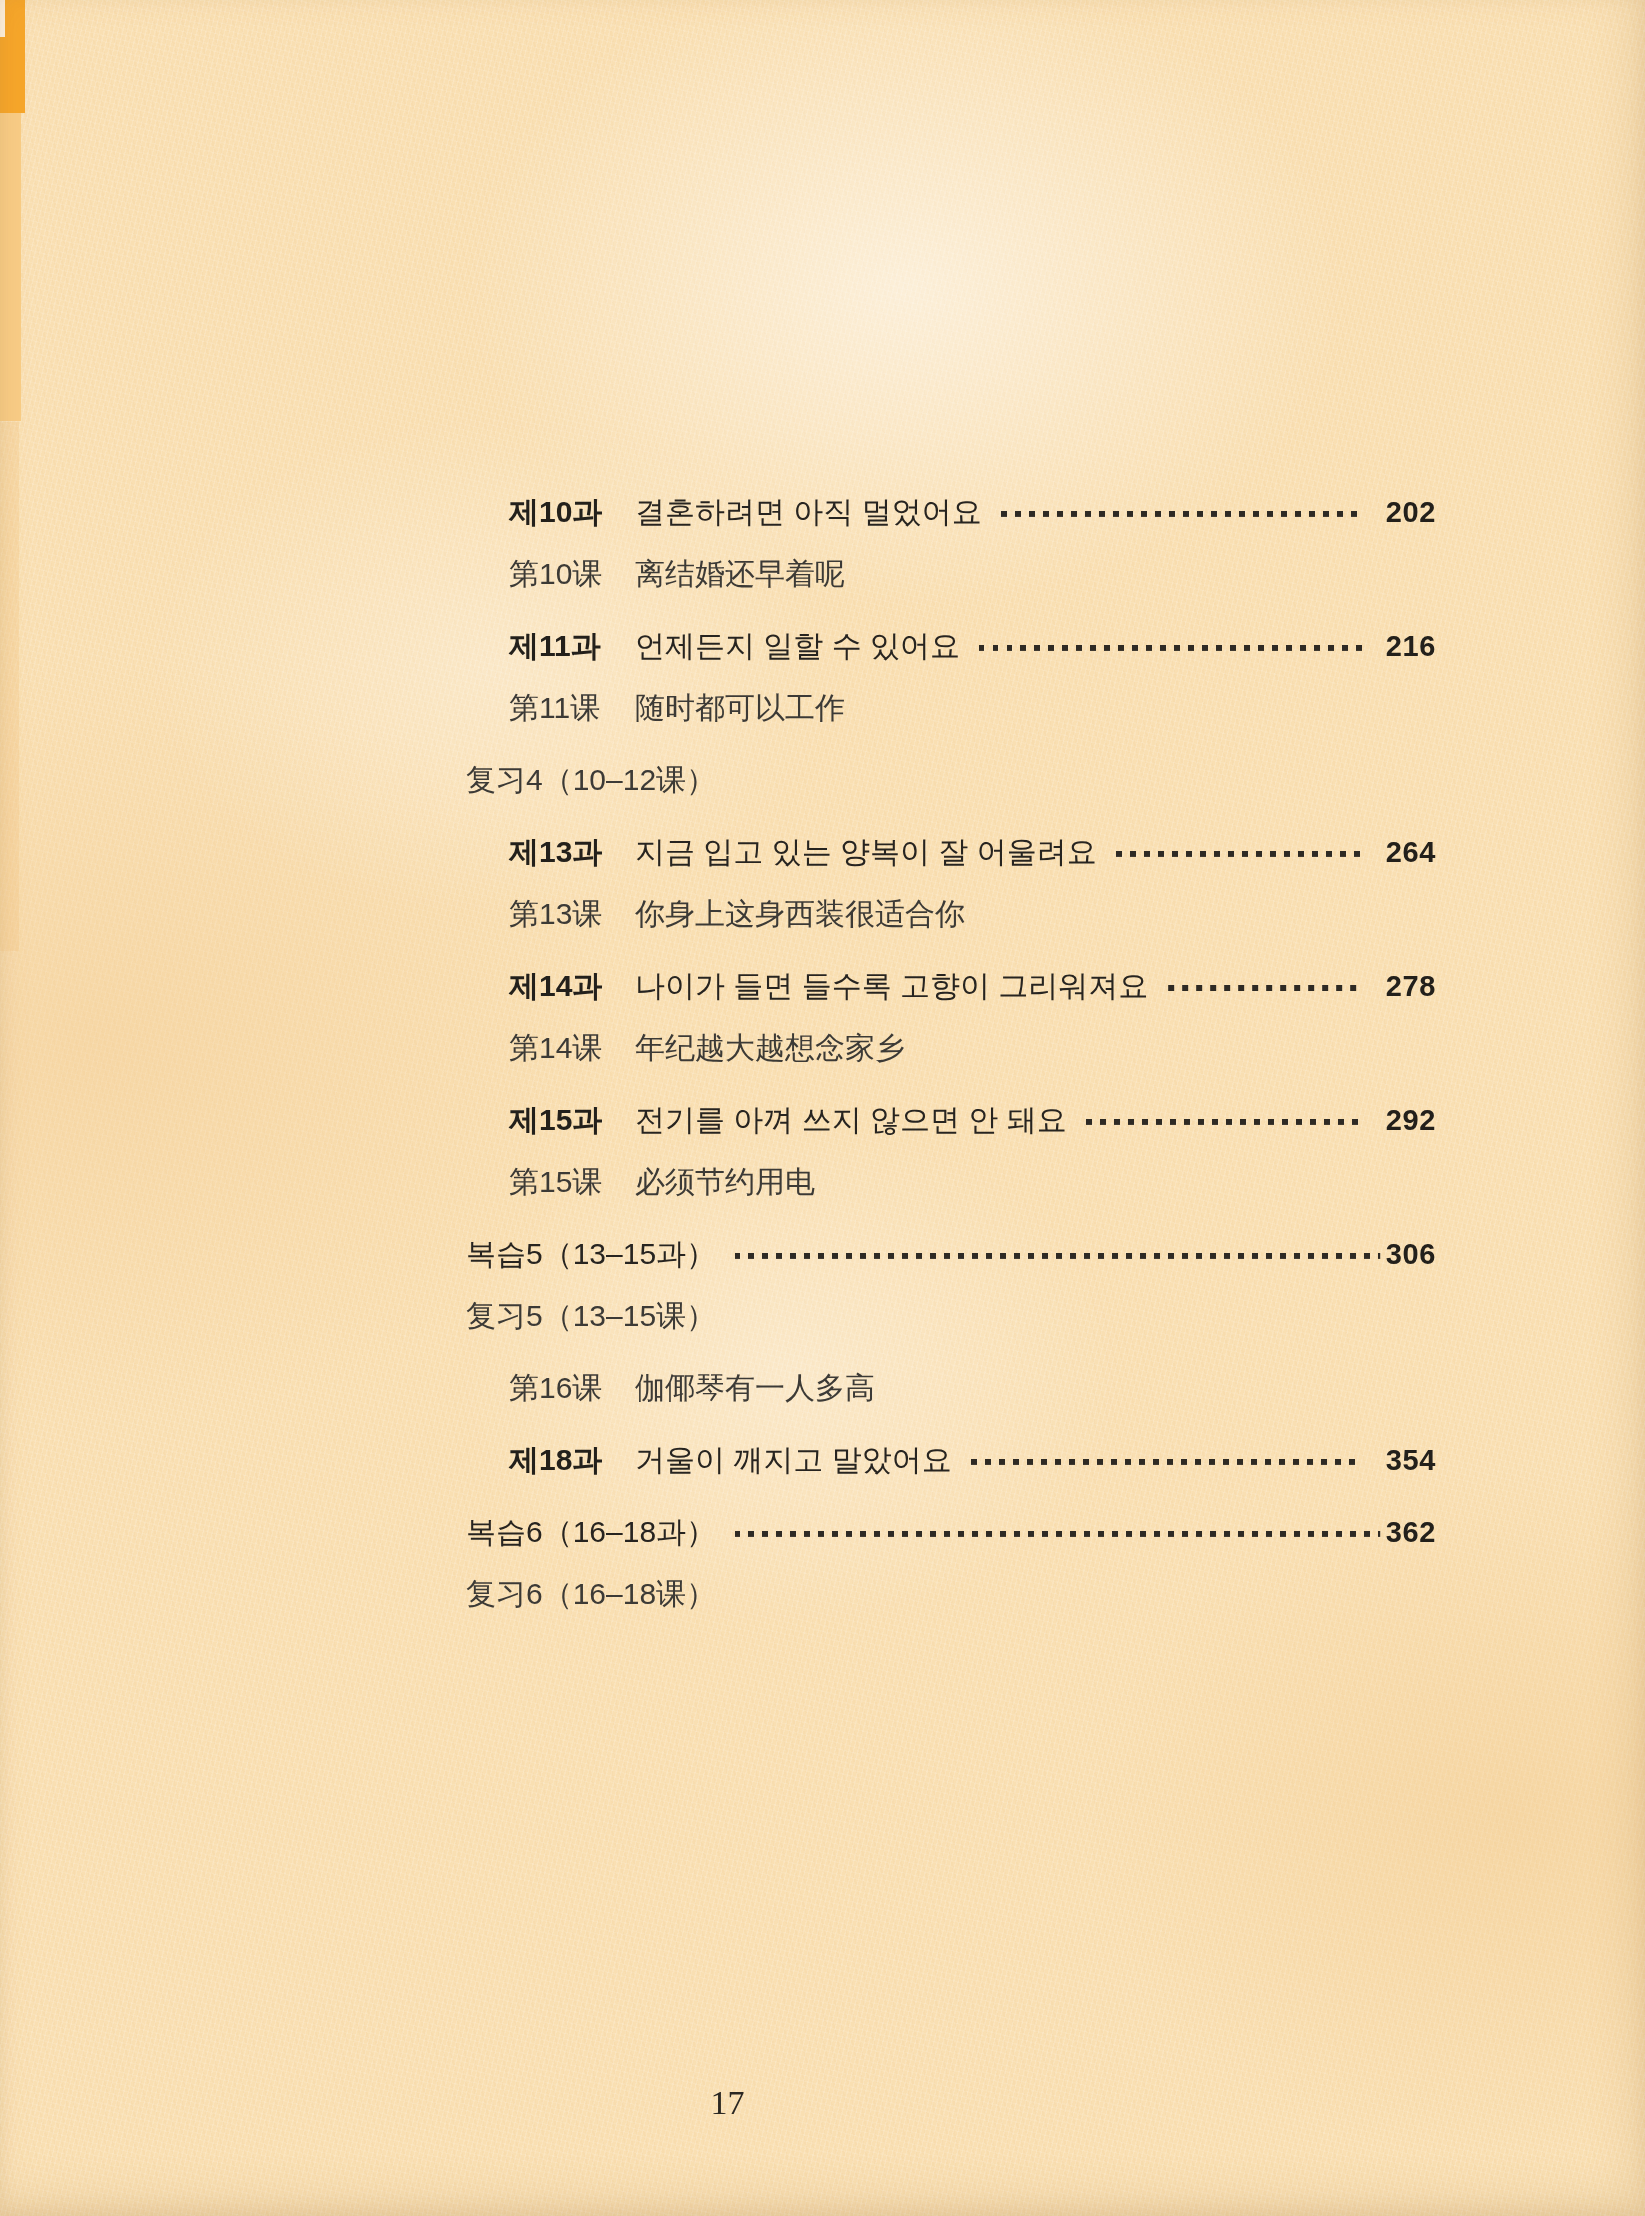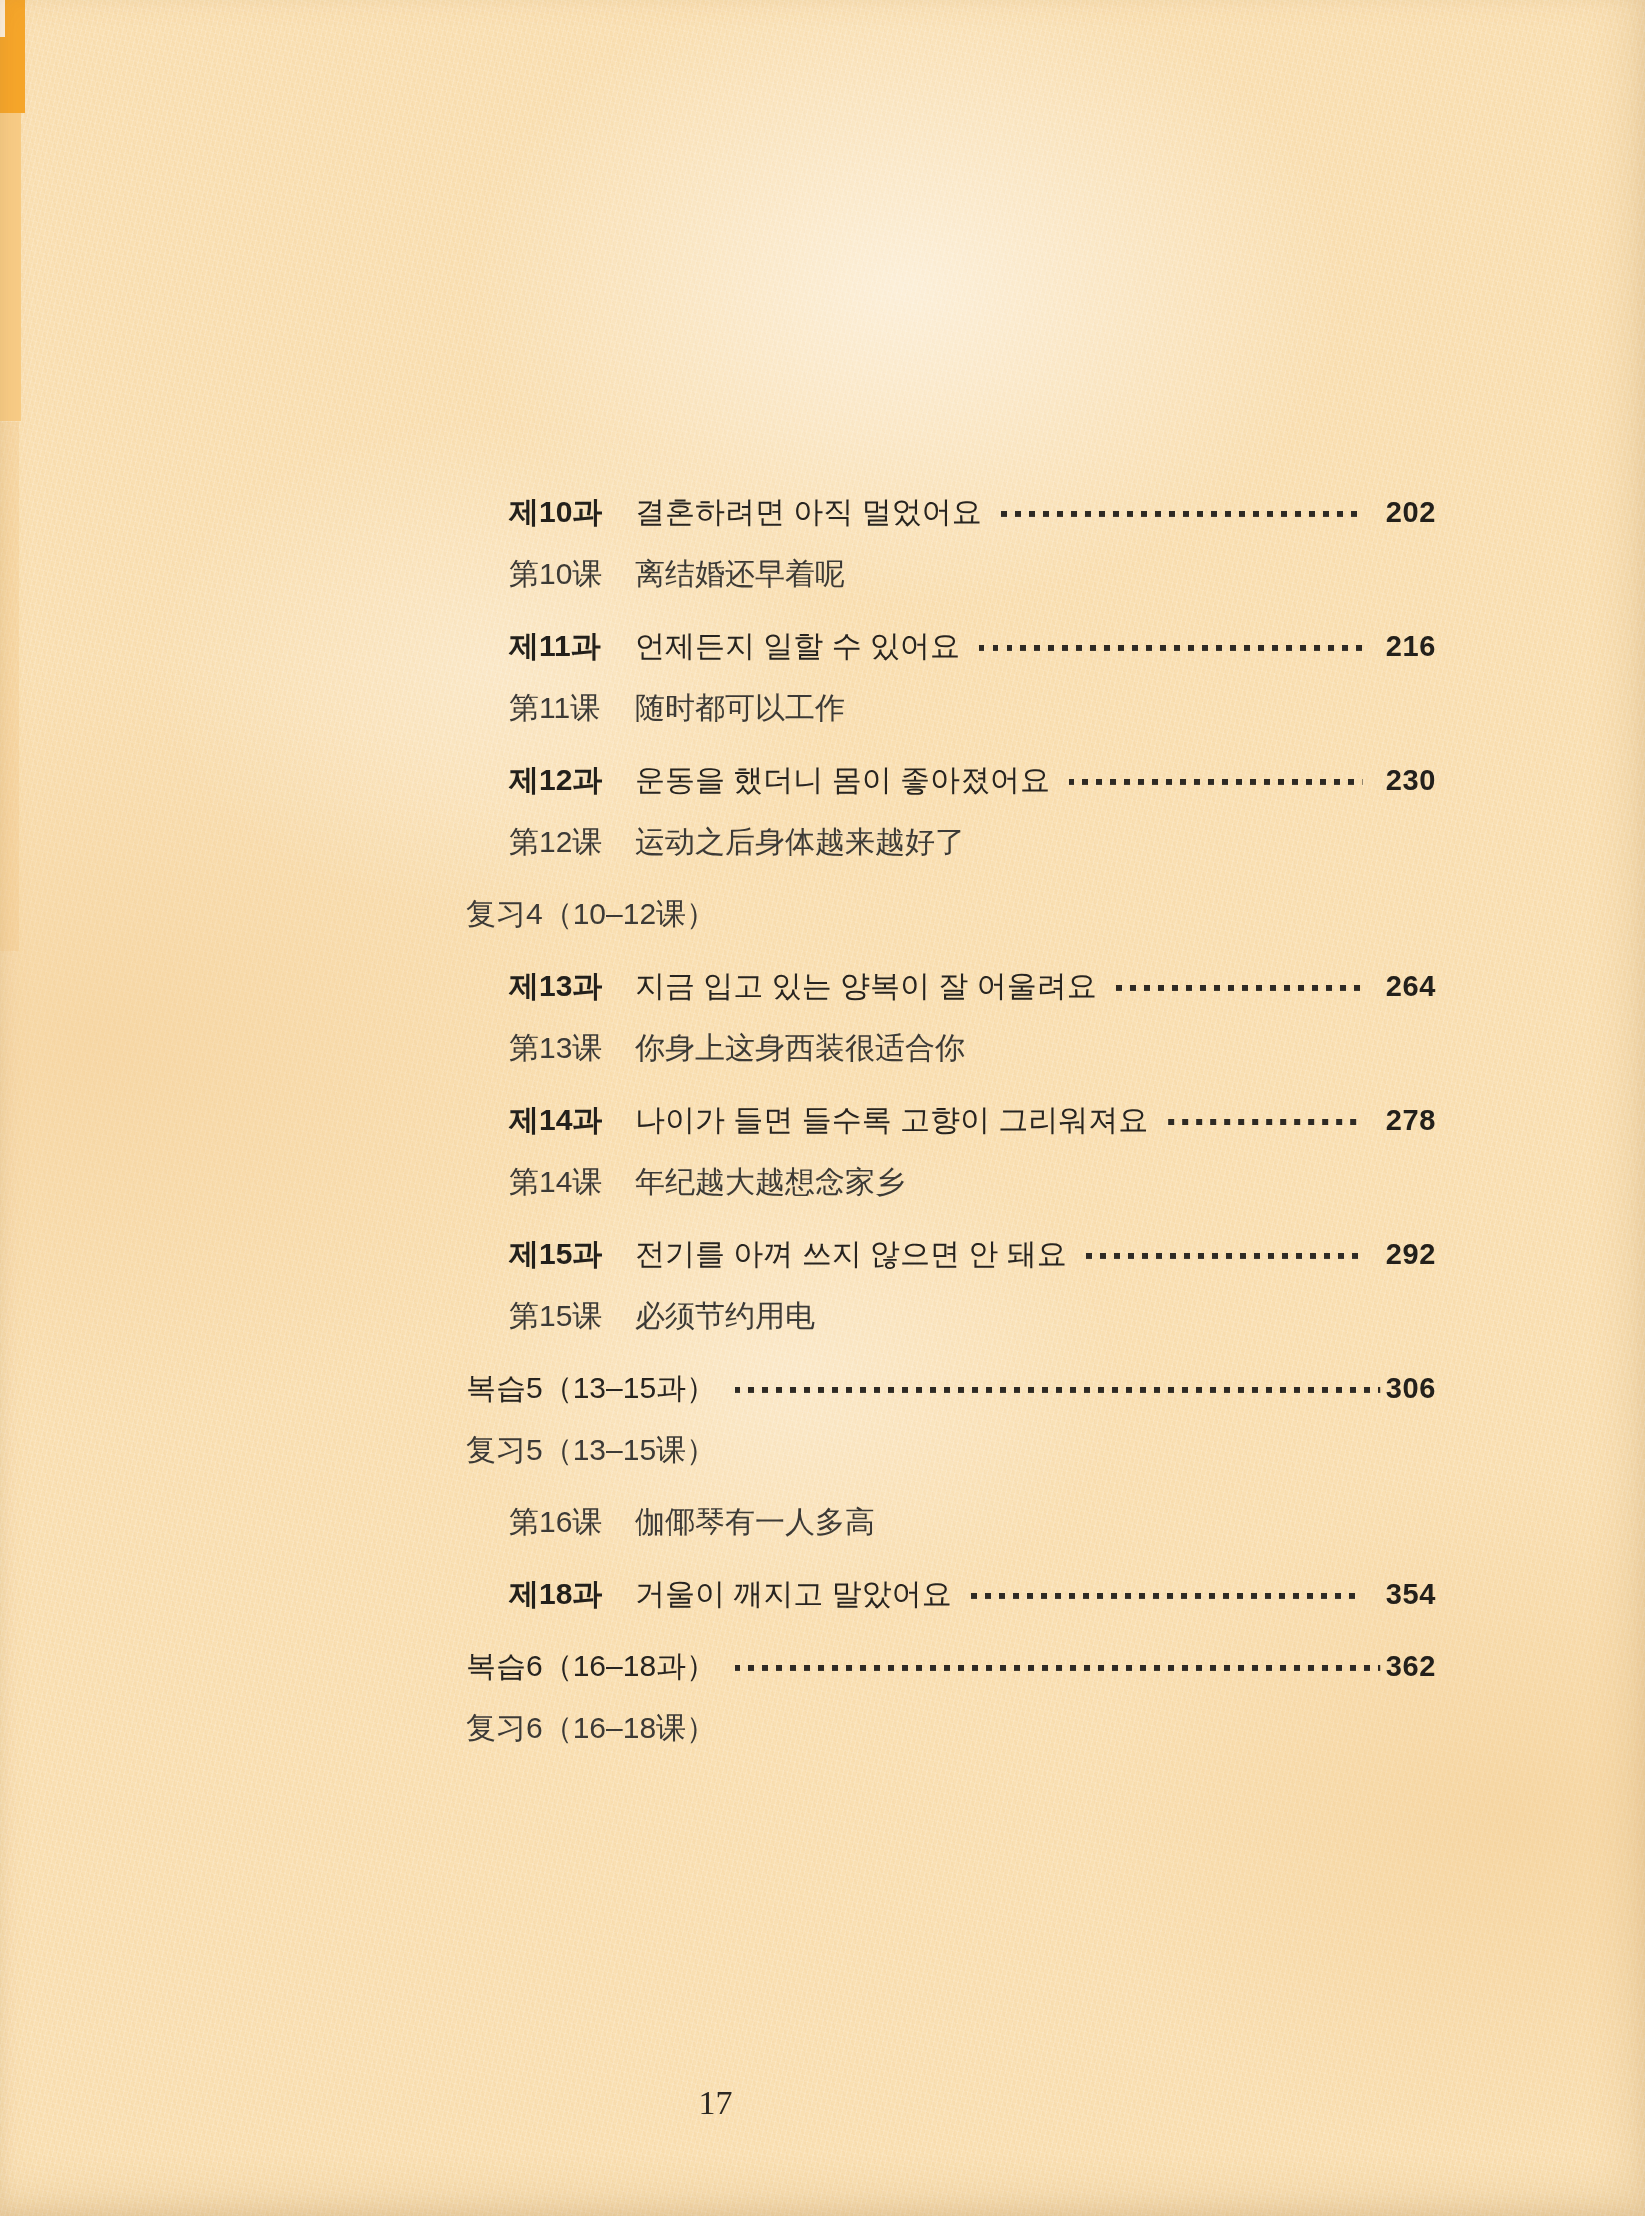--- a/index.html
+++ b/index.html
@@ -44,21 +44,21 @@
   .review .title.ko{font-weight:500;}
   .leader{
     flex:1 1 auto;height:5.8px;align-self:center;margin:3.9px 23px 0 19.3px;
     background-image:repeating-linear-gradient(90deg,#2e2a24 0 5.8px,transparent 5.8px 14px);
     background-repeat:repeat-x;background-position:right center;
   }
   .review .leader{margin-right:5.2px;}
   .pagenum{flex:none;font-weight:700;font-size:29px;color:#23201b;letter-spacing:0.6px;}
 
   .folio{
-    position:absolute;left:4px;top:2084px;width:1423px;text-align:center;
+    position:absolute;left:16px;top:2084px;width:1423px;text-align:center;
     font-family:"Liberation Serif","DejaVu Serif",serif;
     font-size:34px;color:#2a2722;
   }
 </style>
 </head>
 <body>
 
 <div class="page">
   <div class="stripe-top"></div>
   <div class="stripe-mid"></div>
@@ -85,32 +85,20 @@
       <span class="title ko">언제든지 일할 수 있어요</span>
       <span class="leader"></span>
       <span class="pagenum">216</span>
     </div>
     <div class="row-sub">
       <span class="label zh">第11课</span>
       <span class="title zh">随时都可以工作</span>
     </div>
   </section>
 
-  <section class="toc-group lesson">
-    <div class="row-main">
-      <span class="label ko">제12과</span>
-      <span class="title ko">운동을 했더니 몸이 좋아졌어요</span>
-      <span class="leader"></span>
-      <span class="pagenum">230</span>
-    </div>
-    <div class="row-sub">
-      <span class="label zh">第12课</span>
-      <span class="title zh">运动之后身体越来越好了</span>
-    </div>
-  </section>
 
   <section class="toc-group review">
     <div class="row-sub">
       <span class="title zh">复习4（10–12课）</span>
     </div>
   </section>
 
   <section class="toc-group lesson">
     <div class="row-main">
       <span class="label ko">제13과</span>

